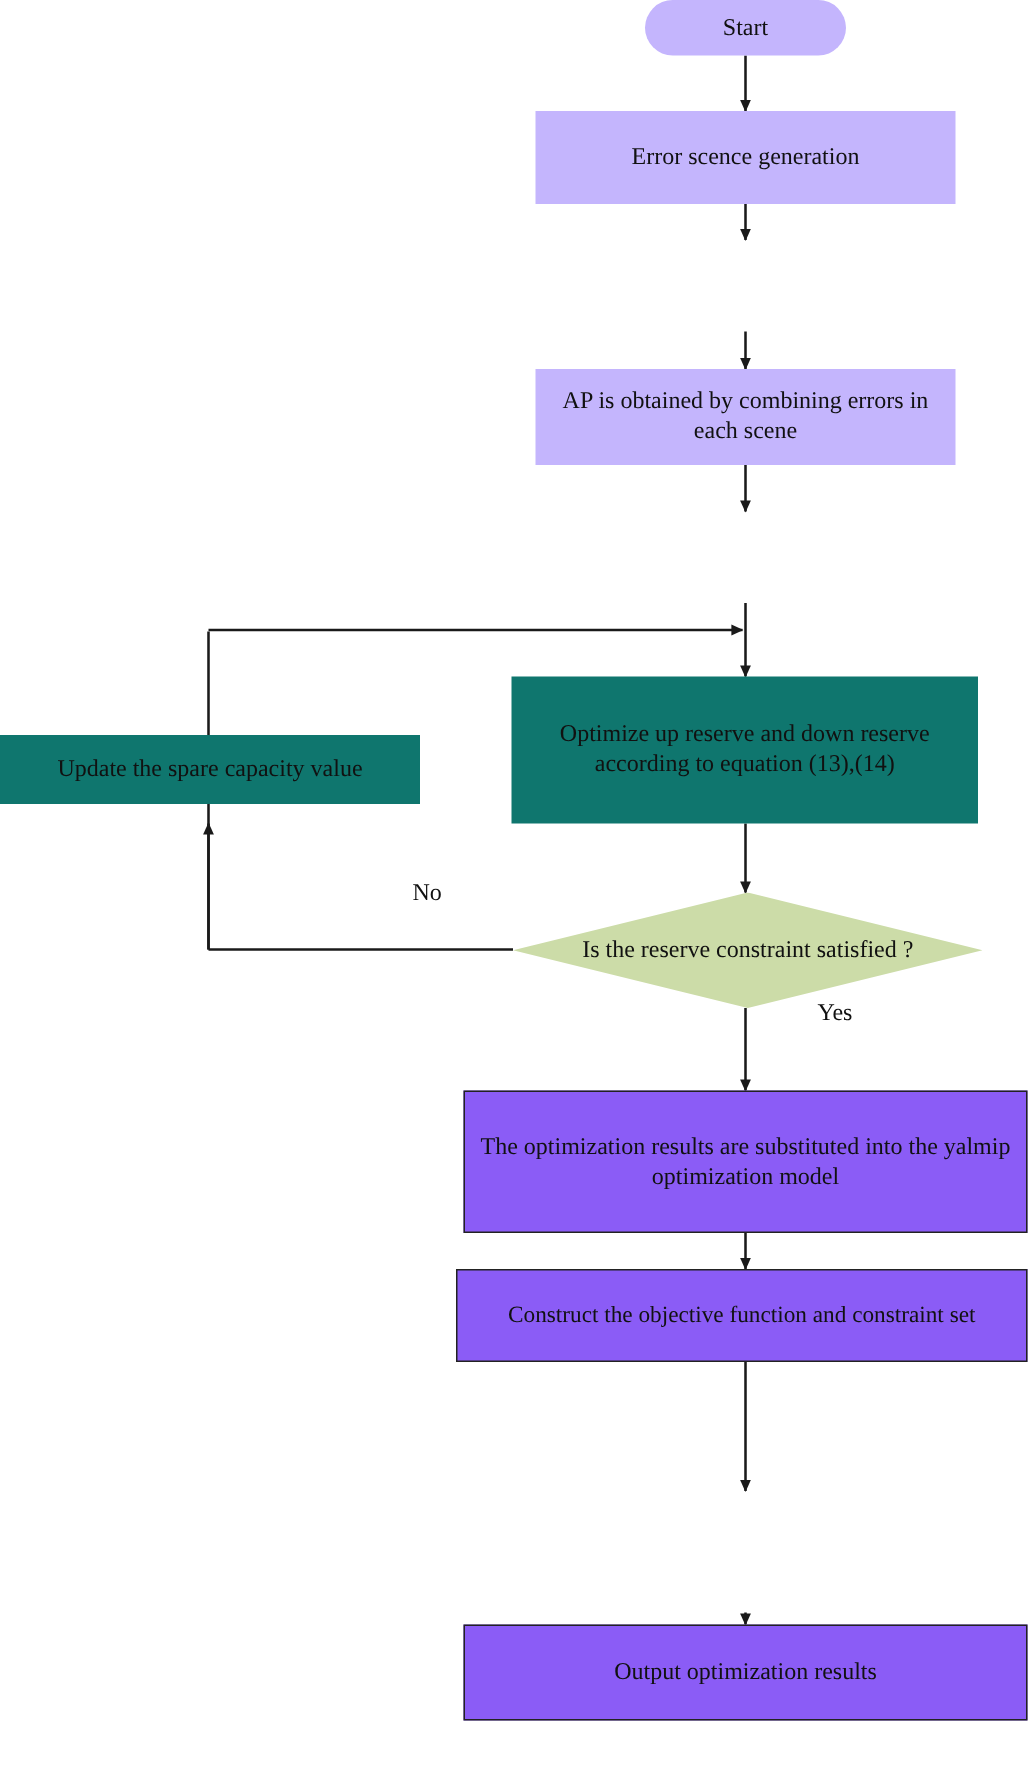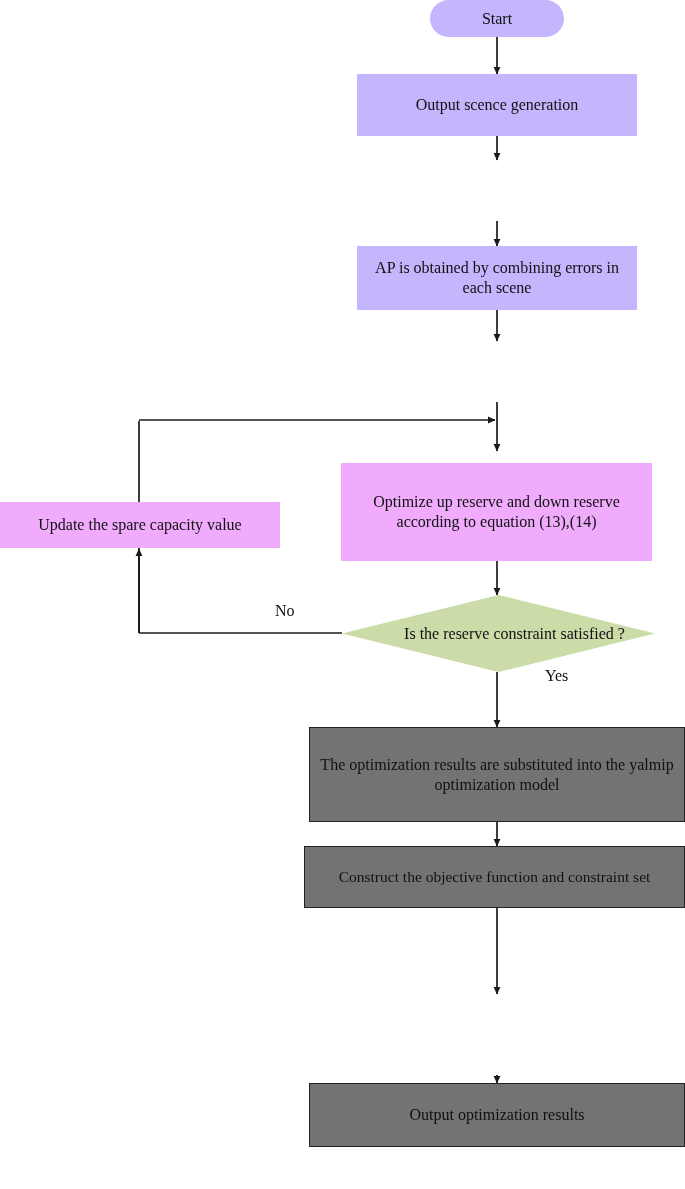--- a/index.html
+++ b/index.html
@@ -3,26 +3,26 @@
 <meta charset="utf-8">
 <style>
   html,body{margin:0;padding:0;background:#ffffff;}
   body{width:685px;height:1189px;position:relative;overflow:hidden;
        font-family:"Liberation Serif","DejaVu Serif",serif;color:#111111;}
   #canvas{position:absolute;left:0;top:0;width:685px;height:1189px;}
   .node{position:absolute;box-sizing:border-box;display:flex;align-items:center;
         justify-content:center;text-align:center;line-height:1.22;color:#111;}
   .node .lbl{display:block;padding:0 8px;}
   .blue{background:#c4b5fd;}
-  .green{background:#f0abfc;margin-top:12px;}
-  .teal{background:#737373;border:1.4px solid #222;}
+  .green{background:#0f766e;}
+  .teal{background:#8b5cf6;border:1.4px solid #222;}
   .oval{border-radius:26px;}
   .diamond-wrap{position:absolute;}
   .diamond-wrap svg{position:absolute;left:0;top:0;}
-  .diamond-wrap .dtext{position:absolute;left:16px;top:0;width:100%;height:100%;
+  .diamond-wrap .dtext{position:absolute;left:0;top:0;width:100%;height:100%;
         display:flex;align-items:center;justify-content:center;text-align:left;}
   .edgelabel{position:absolute;color:#111;}
   svg#wires{position:absolute;left:0;top:0;width:685px;height:1189px;
             pointer-events:none;}
   .f16{font-size:16px;}
   .f15{font-size:15.5px;}
 </style>
 </head>
 <body>
 
@@ -52,21 +52,21 @@
       <path d="M342,633 L139,633"></path>
       <path d="M139,633 L139,421"></path>
     </g>
   </svg>
 
   <div class="node blue oval f16" style="left:430px;top:0px;width:134px;height:37px;">
     <span class="lbl">Start</span>
   </div>
 
   <div class="node blue f16" style="left:357px;top:74px;width:280px;height:62px;">
-    <span class="lbl">Output scence generation</span>
+    <span class="lbl">Error scence generation</span>
   </div>
 
 
   <div class="node blue f16" style="left:357px;top:246px;width:280px;height:64px;">
     <span class="lbl">AP is obtained by combining errors in each scene</span>
   </div>
 
 
   <div class="node green f16" style="left:341px;top:451px;width:311px;height:98px;">
     <span class="lbl">Optimize up reserve and down reserve according to equation (13),(14)</span>
@@ -91,17 +91,17 @@
 
   <div class="node teal f15" style="left:304px;top:846px;width:381px;height:62px;">
     <span class="lbl">Construct the objective function and constraint set</span>
   </div>
 
 
   <div class="node teal f16" style="left:309px;top:1083px;width:376px;height:64px;">
     <span class="lbl">Output optimization results</span>
   </div>
 
-  <div class="edgelabel f16" style="left:275px;top:602px;">No</div>
+  <div class="edgelabel f16" style="left:275px;top:587px;">No</div>
 
   <div class="edgelabel f16" style="left:545px;top:667px;">Yes</div>
 
 </div>
 
 </body></html>

